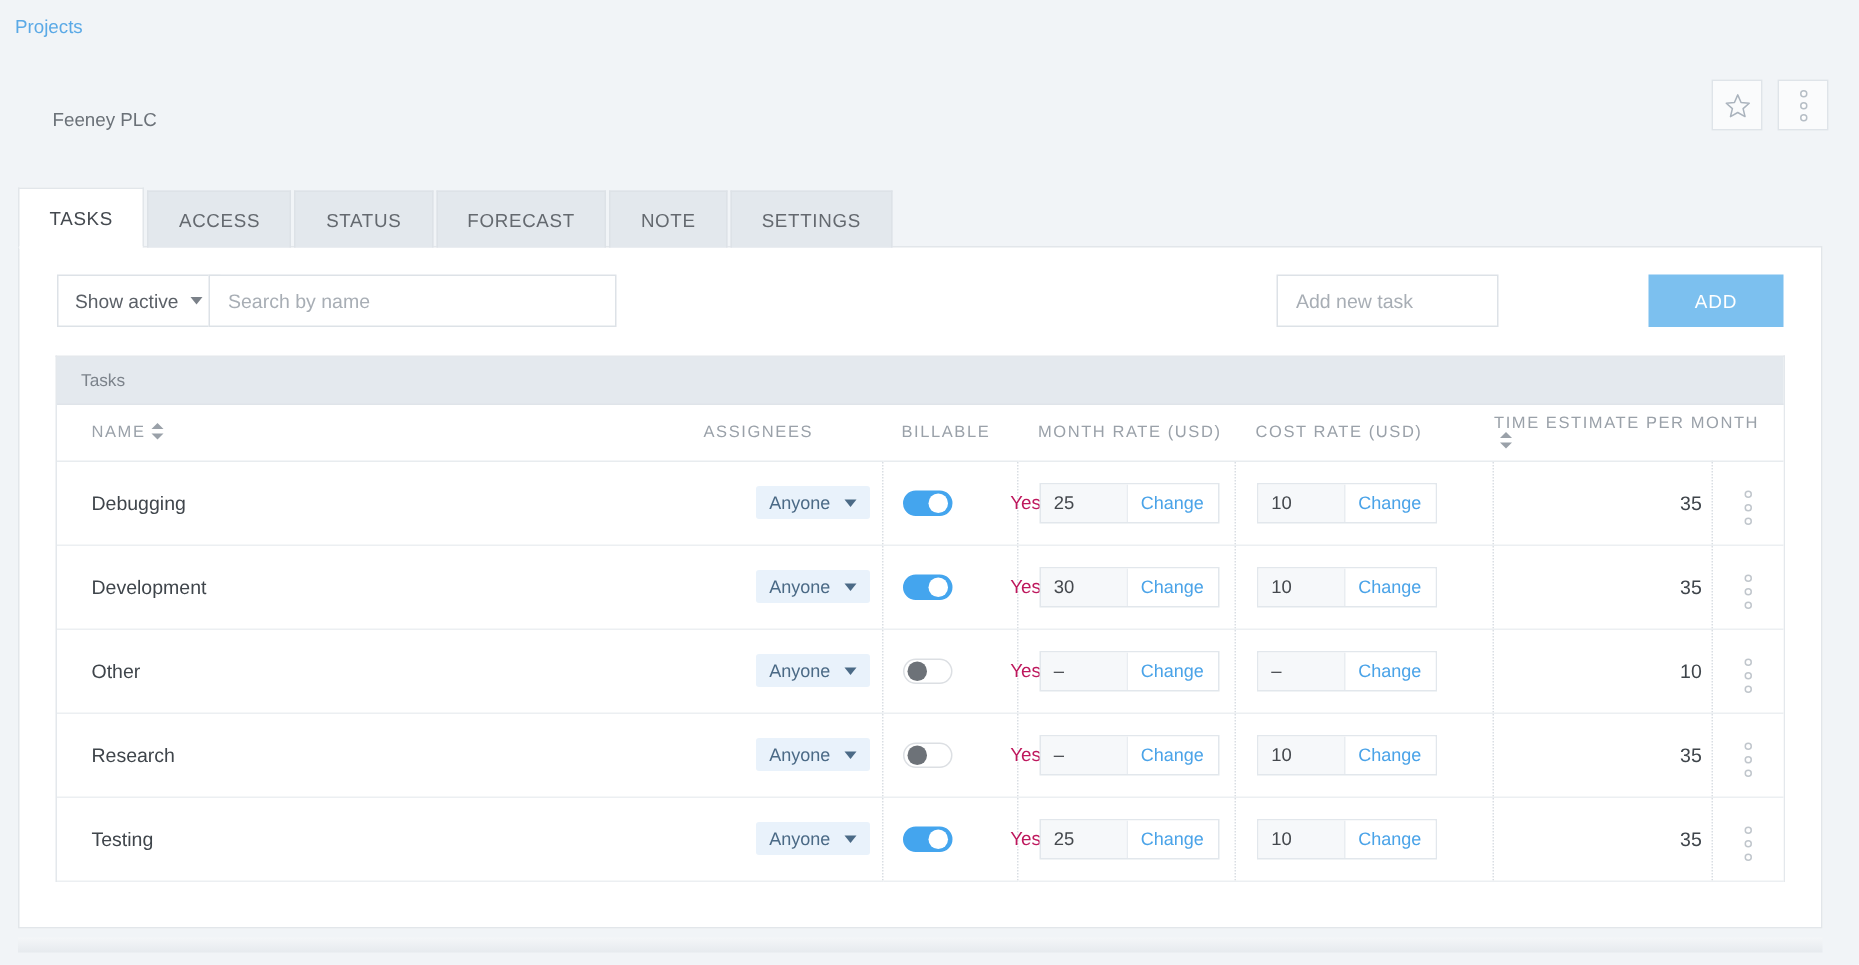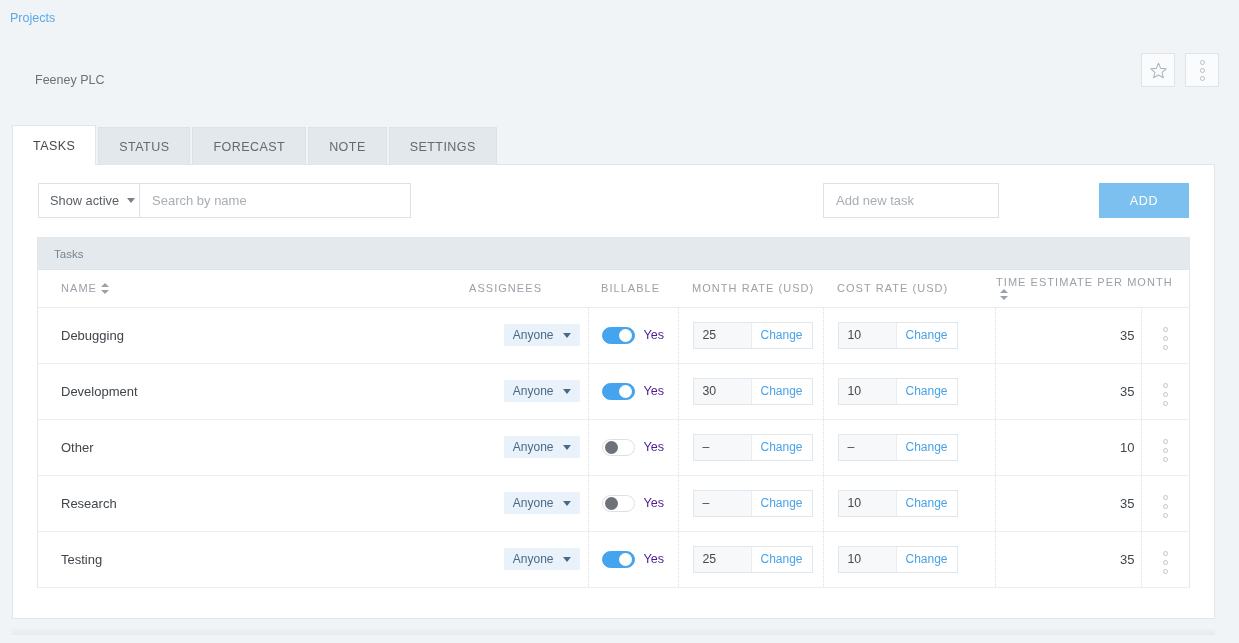--- a/index.html
+++ b/index.html
@@ -115,21 +115,21 @@
     width: 272px; height: 35px;
     border: 1px solid #dde2e7; background: #fff;
     padding: 0 12px;
     font-size: 13px; color: #a16207;
     font-family: "Liberation Sans", sans-serif;
     outline: none;
   }
   .search-input::placeholder { color: #a8aeb5; }
   .newtask-input {
     position: absolute; right: 190px; top: 18px;
-    width: 176px; height: 35px;
+    width: 148px; height: 35px;
     border: 1px solid #dde2e7; background: #fff;
     padding: 0 12px;
     font-size: 13px; color: #3e444b;
     font-family: "Liberation Sans", sans-serif;
     outline: none;
   }
   .newtask-input::placeholder { color: #a8aeb5; }
   .add-btn {
     position: absolute; right: 0px; top: 18px;
     width: 90px; height: 35px;
@@ -215,21 +215,21 @@
     position: relative; cursor: pointer; flex: none;
   }
   .toggle.on { background: #44a5ee; border: 1px solid #44a5ee; }
   .toggle.off { background: #ffffff; border: 1px solid #dcdfe3; }
   .toggle .knob {
     position: absolute; top: 1px;
     width: 13px; height: 13px; border-radius: 50%;
   }
   .toggle.on .knob { right: 2px; background: #ffffff; }
   .toggle.off .knob { left: 2px; background: #6d7278; }
-  .billable-label { font-size: 12.6px; color: #4c1d95; }
+  .billable-label { font-size: 12.6px; color: #be185d; margin-left: 30px; }
 
   .rate {
     display: inline-flex; align-items: stretch;
     border: 1px solid #e2e7ec; height: 27px;
   }
   .rate .val {
     width: 57px; background: #f6f8fa;
     display: flex; align-items: center; padding-left: 9px;
     font-size: 12.3px; color: #44484d;
   }
@@ -278,20 +278,21 @@
       <span class="kebab">
         <i></i>
         <i></i>
         <i></i>
       </span>
     </div>
   </div>
 
   <div class="tabs">
     <div class="tab active">TASKS</div>
+    <div class="tab">ACCESS</div>
     <div class="tab">STATUS</div>
     <div class="tab">FORECAST</div>
     <div class="tab">NOTE</div>
     <div class="tab">SETTINGS</div>
   </div>
 
   <div class="card">
 
     <div class="toolbar">
       <div class="filter-select">

